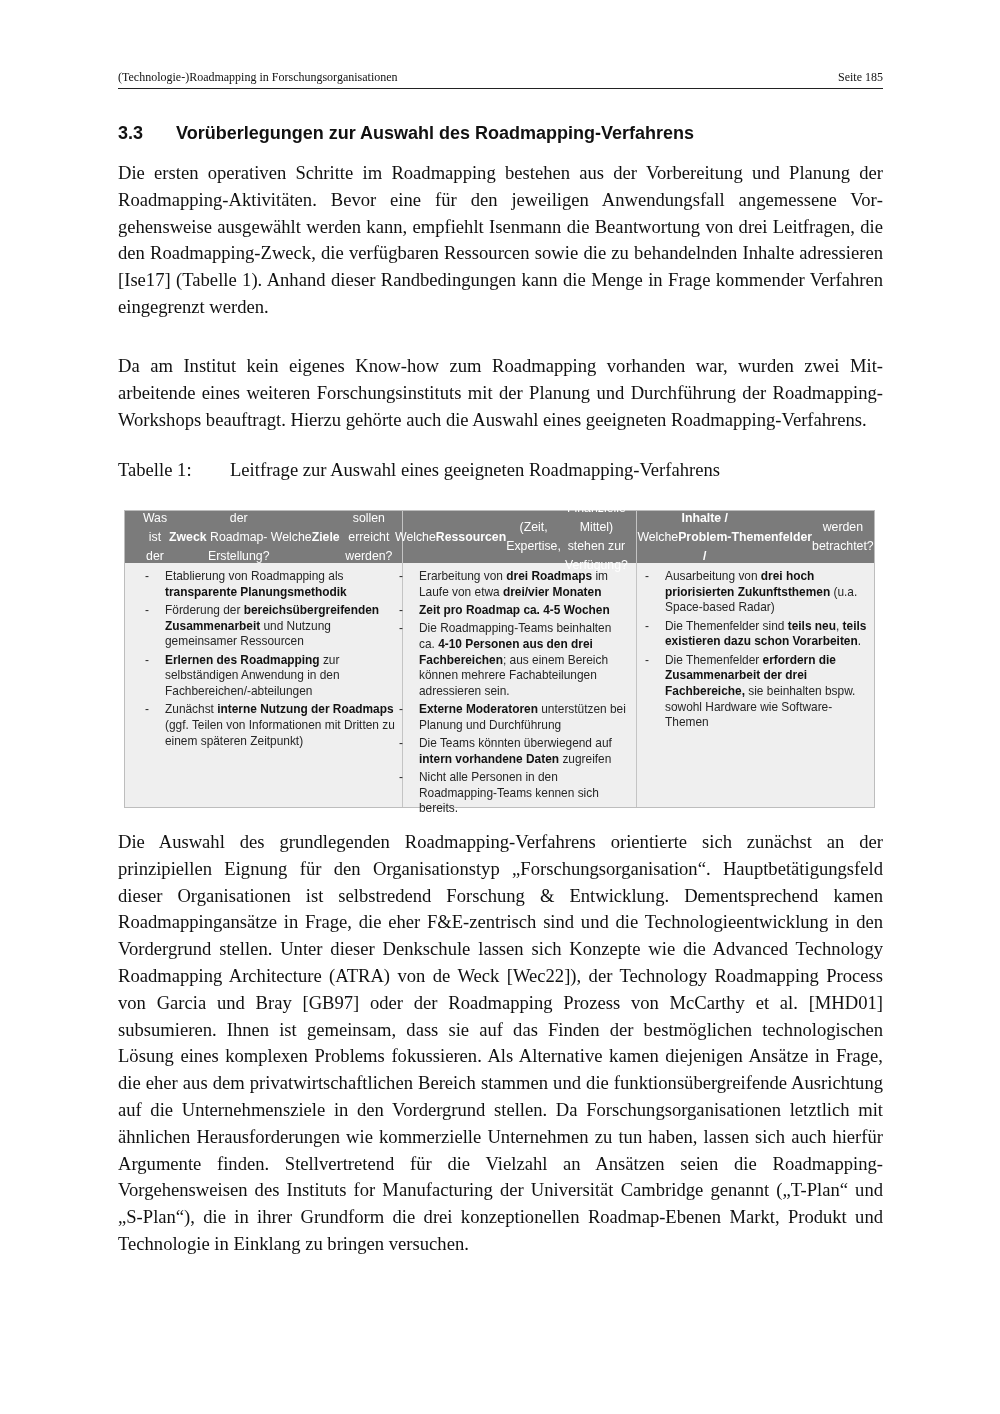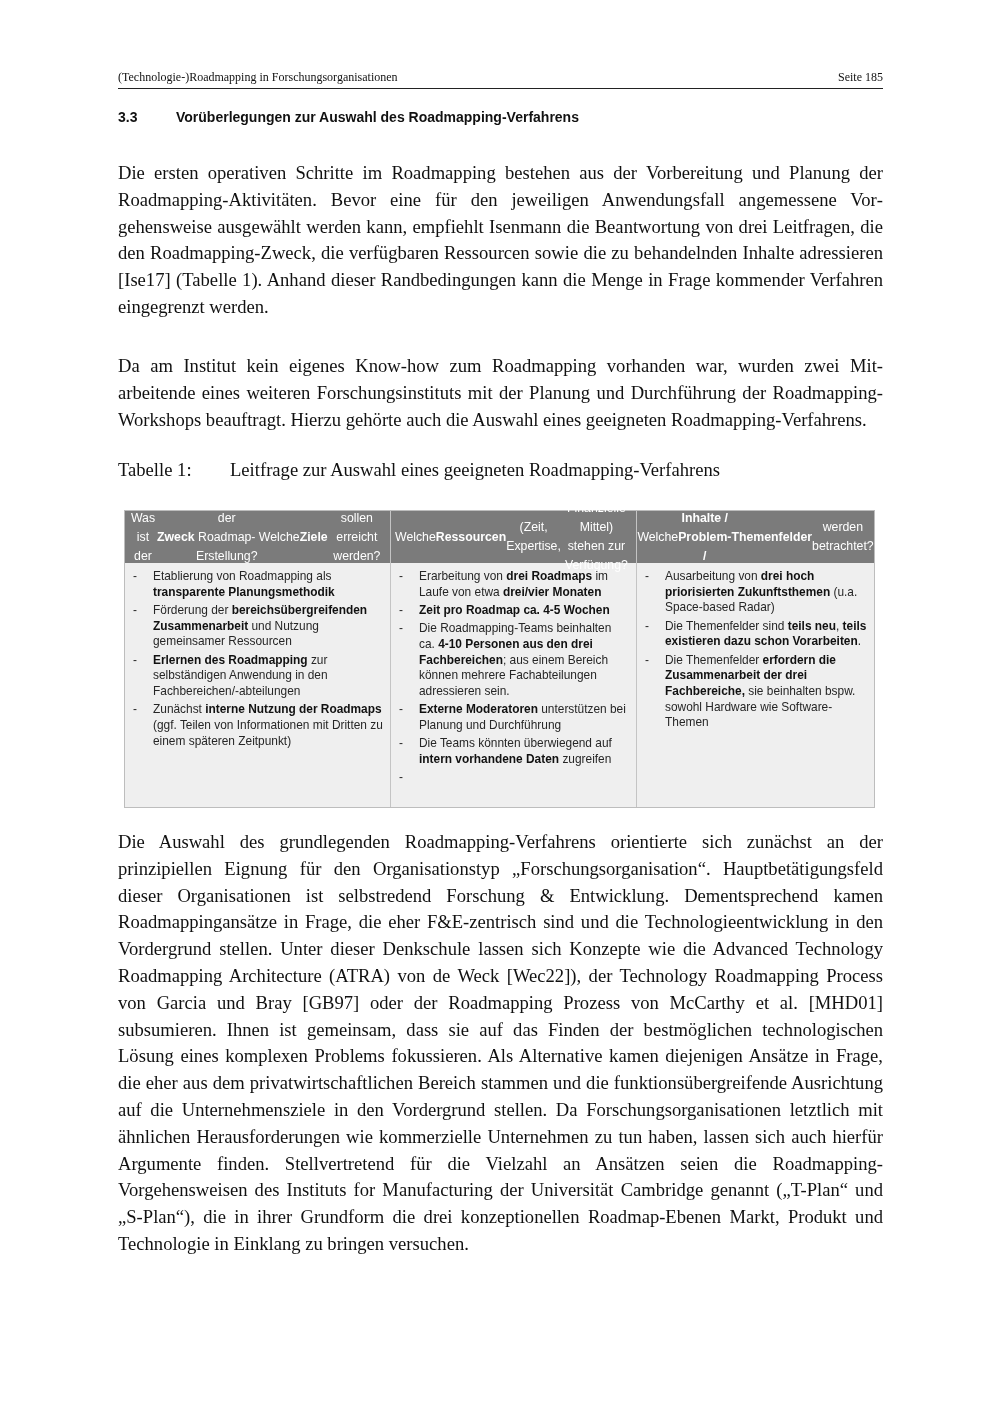--- a/index.html
+++ b/index.html
@@ -6,22 +6,22 @@
   body { width: 1000px; height: 1414px; position: relative; overflow: hidden; color: #111; }
   .page { position: absolute; left: 118px; top: 0; width: 765px; }
   .running-header {
     position: absolute; left: 0; top: 66px; width: 765px; height: 22px;
     border-bottom: 1.3px solid #222;
     font-family: "Liberation Serif", serif; font-size: 12px; line-height: 22px;
   }
   .running-header .left { position: absolute; left: 0; top: 0; }
   .running-header .right { position: absolute; right: 0; top: 0; }
   .section-title {
-    position: absolute; left: 0; top: 102px;
-    font-family: "Liberation Sans", sans-serif; font-weight: bold; font-size: 14px; line-height: 30px;
+    position: absolute; left: 0; top: 118px;
+    font-family: "Liberation Sans", sans-serif; font-weight: bold; font-size: 18px; line-height: 30px;
   }
   .section-title .num { display: inline-block; width: 58px; }
   .para {
     position: absolute; left: 0; width: 765px;
     font-family: "Liberation Serif", serif; font-size: 18.6px; line-height: 26.8px;
     text-align: justify; hyphens: manual;
   }
   .p1 { top: 160px; }
   .p2 { top: 353px; }
   .p3 { top: 829px; }
@@ -30,21 +30,21 @@
     font-family: "Liberation Serif", serif; font-size: 18.6px; line-height: 26px;
   }
   .caption .label { display: inline-block; width: 112px; }
   .tbl {
     position: absolute; left: 6px; top: 510px; width: 751px; height: 298px;
     border: 1px solid #bdbdbd; background: #efefef; box-sizing: border-box;
     font-family: "Liberation Sans", sans-serif;
   }
   .tbl .head { position: absolute; left: 0; top: 0; width: 100%; height: 52px; background: #7b7b7b; }
   .tbl .col { position: absolute; top: 0; height: 100%; box-sizing: border-box; }
-  .tbl .c1 { left: 0; width: 266px; border-right: 1.5px solid #c4c4c4; }
+  .tbl .c1 { left: 12px; width: 266px; border-right: 1.5px solid #c4c4c4; }
   .tbl .c2 { left: 266px; width: 246px; border-right: 1.5px solid #c4c4c4; }
   .tbl .c3 { left: 512px; width: 237px; }
   .tbl .hcell {
     position: absolute; top: 0; height: 52px; left: 0; right: 0;
     display: flex; align-items: center; justify-content: center; text-align: center;
     color: #ffffff; font-size: 12.3px; line-height: 19px; padding: 0 4px;
   }
   .tbl .hcell b { font-weight: bold; }
   .tbl ul { position: absolute; top: 58px; left: 0; right: 0; margin: 0; padding: 0 6px 0 6px; list-style: none; }
   .tbl li {
@@ -100,21 +100,21 @@
           <span> (Zeit, Expertise,</span>
           <br>
           <span>Finanzielle Mittel) stehen zur Verfügung?</span>
         </div>
       <ul>
           <li><span class="dash">-</span><span>Erarbeitung von </span><b>drei Roadmaps</b><span> im Laufe von etwa </span><b>drei/vier Monaten</b></li>
           <li><span class="dash">-</span><b>Zeit pro Roadmap ca. 4-5 Wochen</b></li>
           <li><span class="dash">-</span><span>Die Roadmapping-Teams beinhalten ca. </span><b>4-10 Personen aus den drei Fachbereichen</b><span>; aus einem Bereich können mehrere Fachabteilungen adressieren sein.</span></li>
           <li><span class="dash">-</span><b>Externe Moderatoren</b><span> unterstützen bei Planung und Durchführung</span></li>
           <li><span class="dash">-</span><span>Die Teams könnten überwiegend auf </span><b>intern vorhandene Daten</b><span> zugreifen</span></li>
-          <li><span class="dash">-</span></li>
+          <li><span class="dash">-</span><span>Nicht alle Personen in den Roadmapping-Teams kennen sich bereits.</span></li>
         </ul>
     </div>
     <div class="col c3">
       <div class="hcell">
           <span>Welche </span>
           <b>Inhalte / Problem- /</b>
           <br>
           <b>Themenfelder</b>
           <span> werden betrachtet?</span>
         </div>

